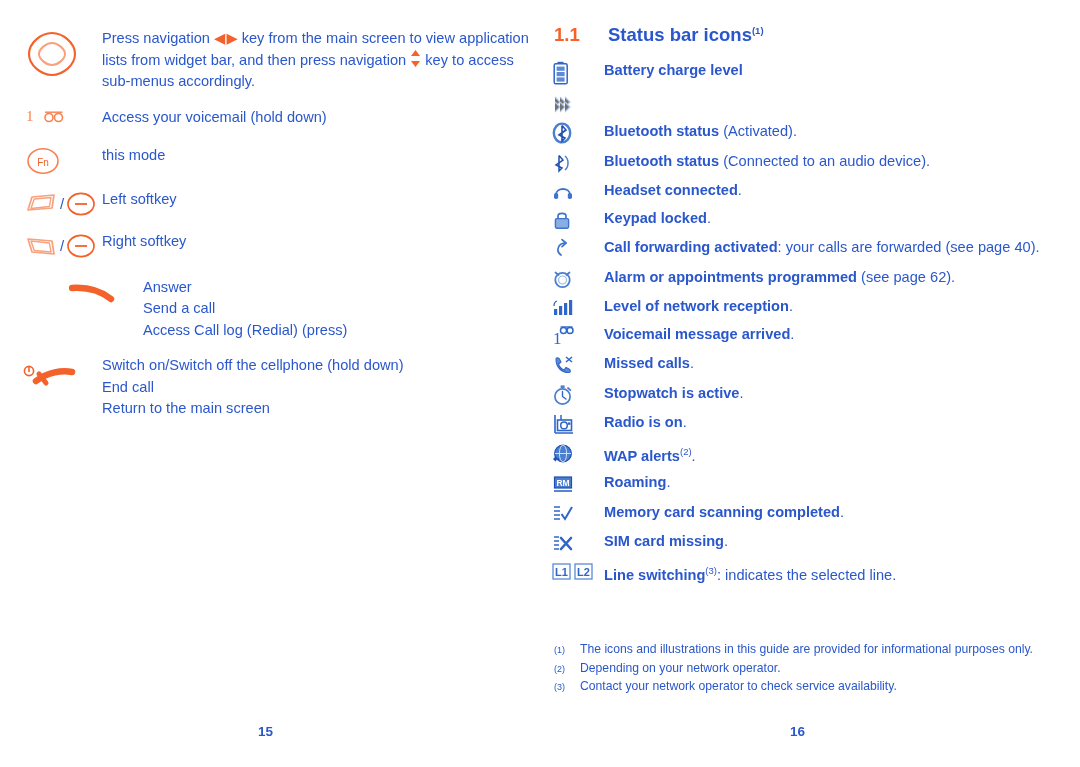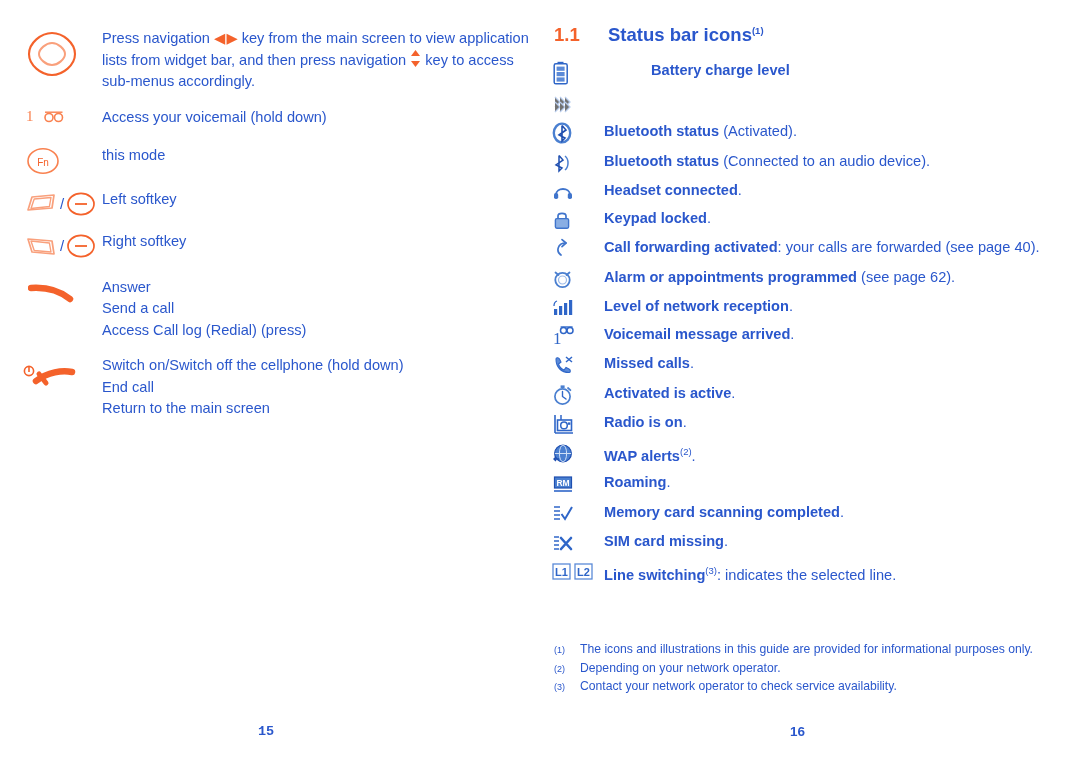--- a/index.html
+++ b/index.html
@@ -158,21 +158,21 @@
   .fn-body.just { text-align: justify; }
 
   
   .page-num {
     position: absolute;
     bottom: 28px;
     color: #2a57cc;
     font-size: 13.5px;
     font-weight: bold;
   }
-  .page-num-left  { left: 258px; font-family: Liberation Mono, monospace; }
+  .page-num-left  { left: 258px; }
   .page-num-right { right: 275px; }
 
   svg { display: block; }
 </style>
 </head>
 <body>
 
 <div class="page-spread">
 
   <div class="page page-left">
@@ -257,21 +257,21 @@
               <ellipse cx="15" cy="13" rx="13" ry="10.6" fill="none" stroke="#f4622b" stroke-width="1.7"></ellipse>
               <line x1="9" y1="13" x2="21" y2="13" stroke="#f4622b" stroke-width="1.8"></line>
             </svg>
           </div>
         </div>
         <div class="key-text-cell">
           <span class="ln">Right softkey</span>
         </div>
       </div>
 
-      <div class="key-row" style="margin-top:18px;">
+      <div class="key-row" style="margin-top:18px;padding-left:41px;">
         <div class="key-icon-cell" style="padding-top:6px;padding-left:28px;">
           <svg width="50" height="22" viewBox="0 0 50 22" aria-hidden="true">
             <path d="M3 5 C18 4 32 8 42 16" fill="none" stroke="#f4622b" stroke-width="6.5" stroke-linecap="round"></path>
           </svg>
         </div>
         <div class="key-text-cell">
           <span class="ln">Answer</span>
           <span class="ln">Send a call</span>
           <span class="ln">Access Call log (Redial) (press)</span>
         </div>
@@ -300,21 +300,21 @@
 
   <div class="page page-right">
 
     <div class="sec-head">
       <div class="sec-num">1.1</div>
       <div class="sec-title"><span>Status bar icons</span><span class="sup">(1)</span></div>
     </div>
 
     <div class="status-list">
 
-      <div class="status-row" style="margin-top:4px;gap:47px;">
+      <div class="status-row" style="margin-top:4px;">
         <div class="status-icon-cell">
           <svg width="18" height="24" viewBox="0 0 18 24" aria-hidden="true">
             <rect x="5.5" y="0.8" width="6" height="2" fill="#2f66c8"></rect>
             <rect x="2.2" y="2.8" width="13" height="20" rx="1.6" fill="none" stroke="#2f66c8" stroke-width="1.5"></rect>
             <rect x="4.6" y="5.6" width="8" height="4.2" fill="#5b8ad8"></rect>
             <rect x="4.6" y="11" width="8" height="4.2" fill="#5b8ad8"></rect>
             <rect x="4.6" y="16.4" width="8" height="4.2" fill="#5b8ad8"></rect>
           </svg>
         </div>
         <div class="status-text-cell"><b>Battery charge level</b><span class="rest"></span></div>
@@ -434,21 +434,21 @@
 
       <div class="status-row">
         <div class="status-icon-cell">
           <svg width="21" height="22" viewBox="0 0 21 22" aria-hidden="true">
             <circle cx="10.5" cy="12.5" r="7.6" fill="none" stroke="#4a7fd0" stroke-width="1.7"></circle>
             <path d="M10.5 12.5 L10.5 7.5 M10.5 12.5 L14 15" stroke="#2f66c8" stroke-width="1.4" stroke-linecap="round"></path>
             <rect x="8.6" y="1.4" width="4" height="2.6" fill="#4a7fd0"></rect>
             <path d="M16 4 L18.4 6.2" stroke="#4a7fd0" stroke-width="1.8" stroke-linecap="round"></path>
           </svg>
         </div>
-        <div class="status-text-cell"><b>Activated is active</b><span class="rest">.</span></div>
+        <div class="status-text-cell"><b>Stopwatch is active</b><span class="rest">.</span></div>
       </div>
 
       <div class="status-row">
         <div class="status-icon-cell">
           <svg width="24" height="22" viewBox="0 0 24 22" aria-hidden="true">
             <path d="M3 2 L3 20 M3 20 L21 20" stroke="#2f66c8" stroke-width="1.6"></path>
             <path d="M9 2 L9 7" stroke="#2f66c8" stroke-width="1.5"></path>
             <rect x="5.5" y="7" width="14" height="10.5" fill="none" stroke="#2f66c8" stroke-width="1.6"></rect>
             <circle cx="12" cy="12.4" r="3.3" fill="none" stroke="#2f66c8" stroke-width="1.5"></circle>
             <rect x="16" y="9.4" width="2.4" height="2.4" fill="#2f66c8"></rect>

